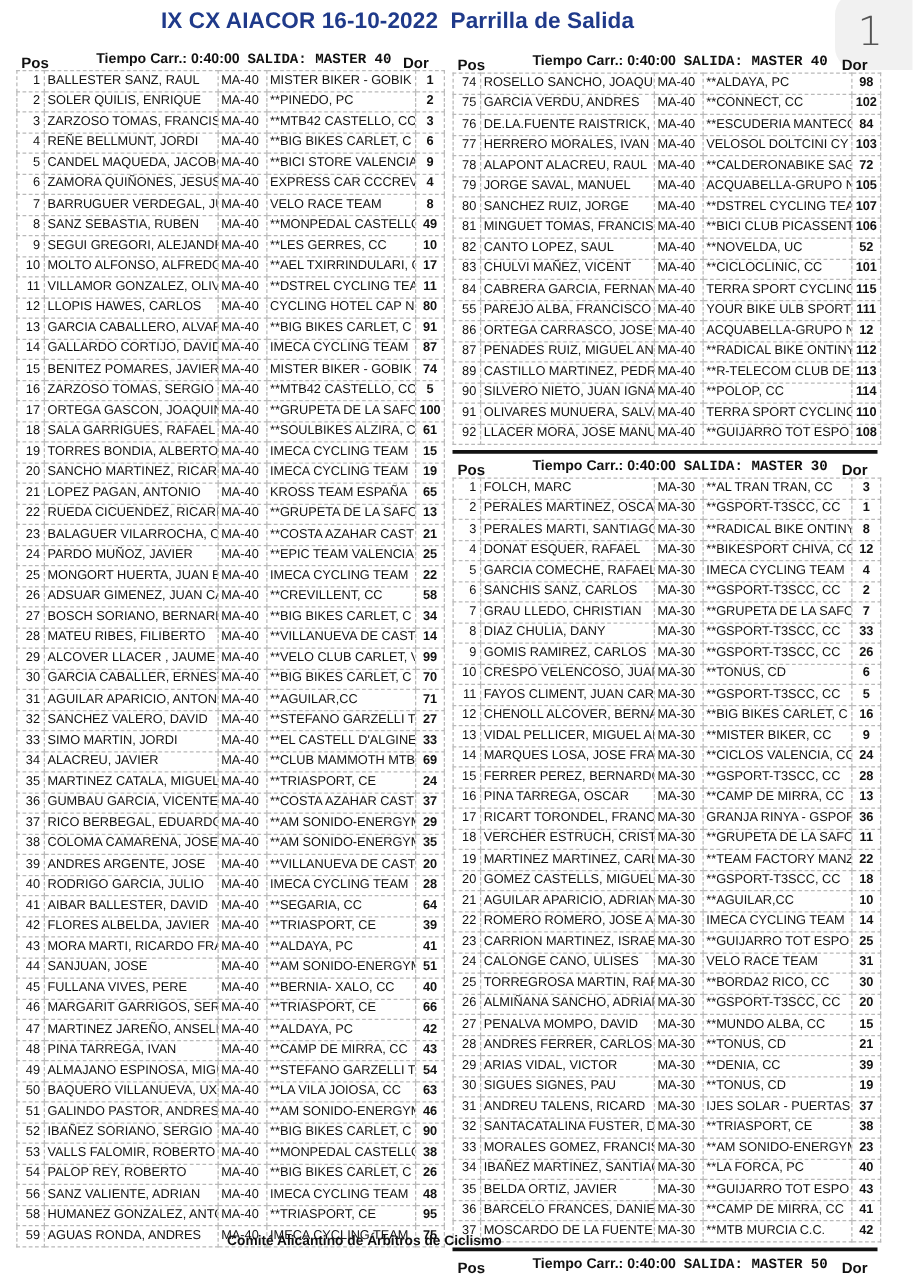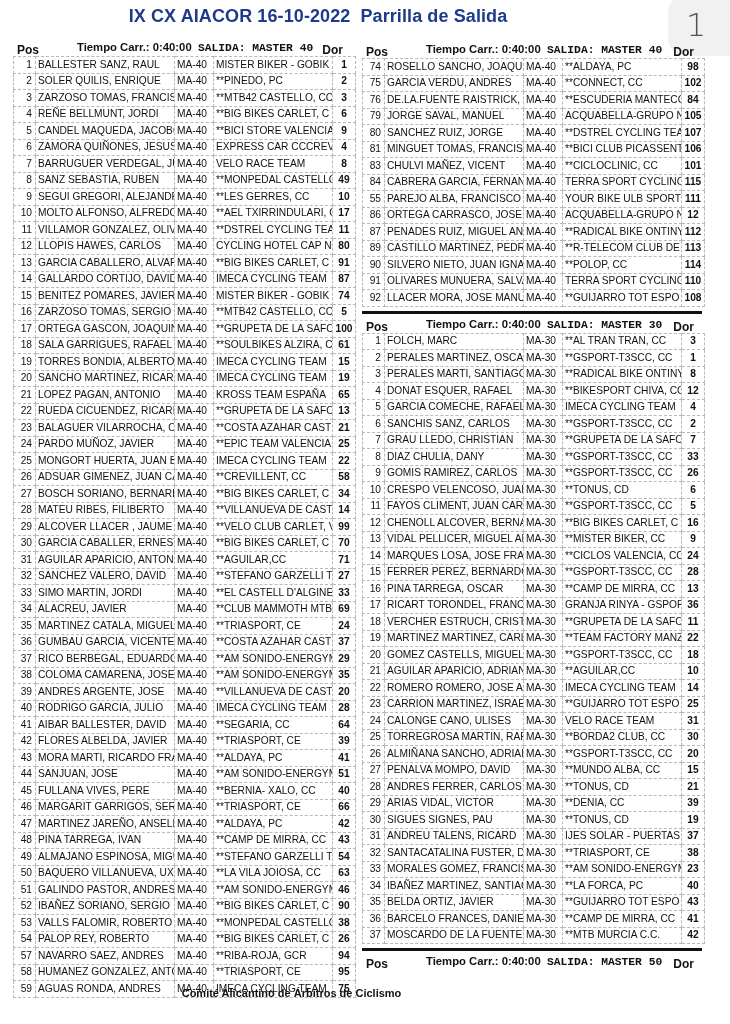--- a/index.html
+++ b/index.html
@@ -427,25 +427,25 @@
           <td class="d">38</td>
         </tr>
         <tr>
           <td class="p">54</td>
           <td class="n">PALOP REY, ROBERTO</td>
           <td class="c">MA-40</td>
           <td class="t">**BIG BIKES CARLET, C</td>
           <td class="d">26</td>
         </tr>
         <tr>
-          <td class="p">57</td>
-          <td class="n">NAVARRO SAEZ, ANDRES</td>
-          <td class="c">MA-40</td>
-          <td class="t">**RIBA-ROJA, GCR</td>
-          <td class="d">94</td>
+          <td class="p">56</td>
+          <td class="n">SANZ VALIENTE, ADRIAN</td>
+          <td class="c">MA-40</td>
+          <td class="t">IMECA CYCLING TEAM</td>
+          <td class="d">48</td>
         </tr>
         <tr>
           <td class="p">58</td>
           <td class="n">HUMANEZ GONZALEZ, ANTONIO</td>
           <td class="c">MA-40</td>
           <td class="t">**TRIASPORT, CE</td>
           <td class="d">95</td>
         </tr>
         <tr>
           <td class="p">59</td>
@@ -484,39 +484,60 @@
           <td class="d">102</td>
         </tr>
         <tr>
           <td class="p">76</td>
           <td class="n">DE.LA.FUENTE RAISTRICK, ISAKA</td>
           <td class="c">MA-40</td>
           <td class="t">**ESCUDERIA MANTECO</td>
           <td class="d">84</td>
         </tr>
         <tr>
+          <td class="p">77</td>
+          <td class="n">HERRERO MORALES, IVAN</td>
+          <td class="c">MA-40</td>
+          <td class="t">VELOSOL DOLTCINI CY</td>
+          <td class="d">103</td>
+        </tr>
+        <tr>
+          <td class="p">78</td>
+          <td class="n">ALAPONT ALACREU, RAUL</td>
+          <td class="c">MA-40</td>
+          <td class="t">**CALDERONABIKE SAG</td>
+          <td class="d">72</td>
+        </tr>
+        <tr>
           <td class="p">79</td>
           <td class="n">JORGE SAVAL, MANUEL</td>
           <td class="c">MA-40</td>
           <td class="t">ACQUABELLA-GRUPO N</td>
           <td class="d">105</td>
         </tr>
         <tr>
           <td class="p">80</td>
           <td class="n">SANCHEZ RUIZ, JORGE</td>
           <td class="c">MA-40</td>
           <td class="t">**DSTREL CYCLING TEA</td>
           <td class="d">107</td>
         </tr>
         <tr>
           <td class="p">81</td>
           <td class="n">MINGUET TOMAS, FRANCISCO JO</td>
           <td class="c">MA-40</td>
           <td class="t">**BICI CLUB PICASSENT,</td>
           <td class="d">106</td>
+        </tr>
+        <tr>
+          <td class="p">82</td>
+          <td class="n">CANTO LOPEZ, SAUL</td>
+          <td class="c">MA-40</td>
+          <td class="t">**NOVELDA, UC</td>
+          <td class="d">52</td>
         </tr>
         <tr>
           <td class="p">83</td>
           <td class="n">CHULVI MAÑEZ, VICENT</td>
           <td class="c">MA-40</td>
           <td class="t">**CICLOCLINIC, CC</td>
           <td class="d">101</td>
         </tr>
         <tr>
           <td class="p">84</td>
@@ -754,21 +775,21 @@
           <td class="p">24</td>
           <td class="n">CALONGE CANO, ULISES</td>
           <td class="c">MA-30</td>
           <td class="t">VELO RACE TEAM</td>
           <td class="d">31</td>
         </tr>
         <tr>
           <td class="p">25</td>
           <td class="n">TORREGROSA MARTIN, RAFA</td>
           <td class="c">MA-30</td>
-          <td class="t">**BORDA2 CLUB, CC</td>
+          <td class="t">**BORDA2 RICO, CC</td>
           <td class="d">30</td>
         </tr>
         <tr>
           <td class="p">26</td>
           <td class="n">ALMIÑANA SANCHO, ADRIAN</td>
           <td class="c">MA-30</td>
           <td class="t">**GSPORT-T3SCC, CC</td>
           <td class="d">20</td>
         </tr>
         <tr>

